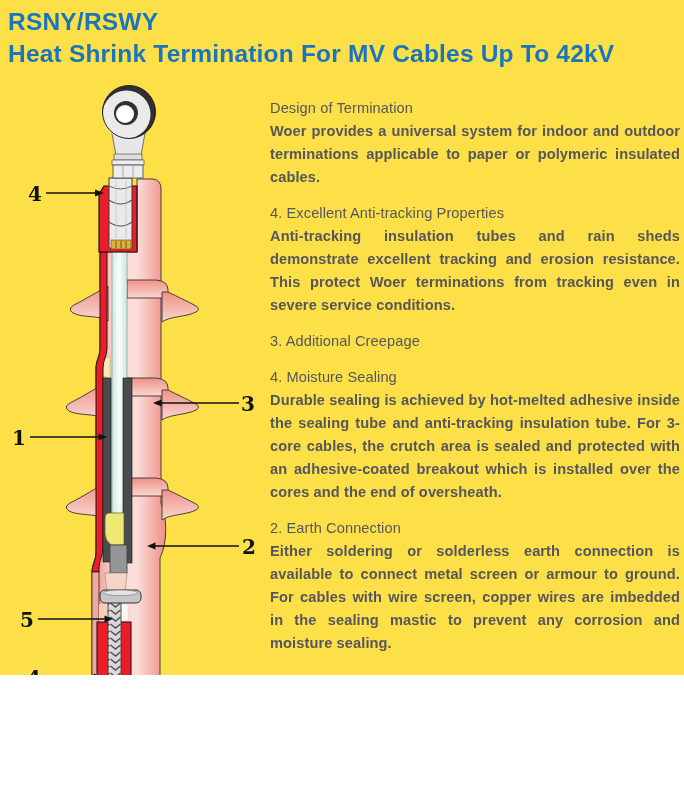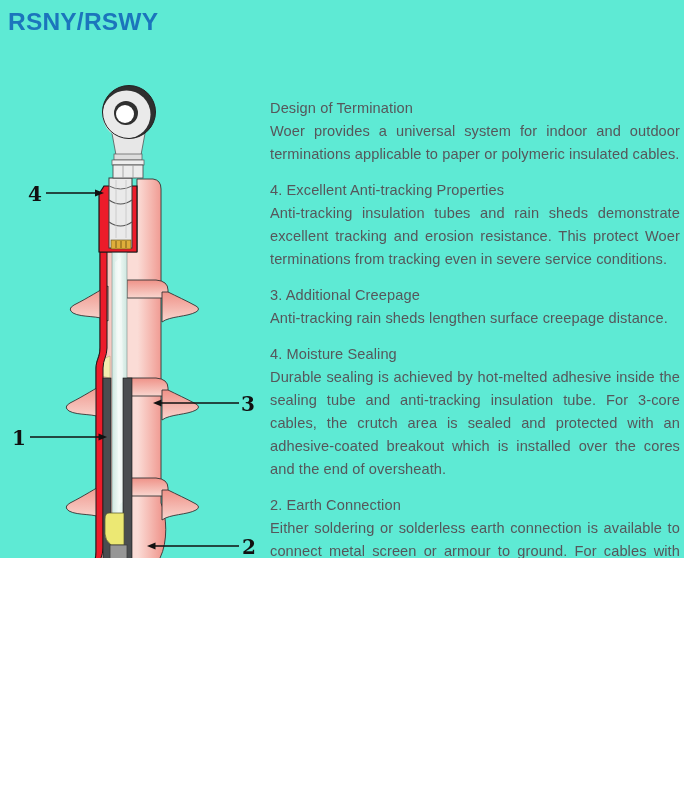--- a/index.html
+++ b/index.html
@@ -1,48 +1,48 @@
 <!DOCTYPE html>
 <html><head>
 <meta charset="utf-8">
 <style>
   html,body{margin:0;padding:0;background:#ffffff;}
-  .page{position:relative;width:684px;height:558px;background:#5eead4;overflow:hidden;
+  .page{position:relative;width:684px;height:675px;background:#fde047;overflow:hidden;
         font-family:"Liberation Sans",sans-serif;}
   .title{position:absolute;left:8px;top:6px;color:#1b75bc;font-weight:bold;
          font-size:24.5px;line-height:32px;letter-spacing:0.2px;}
   .textcol{position:absolute;left:270px;top:97px;width:410px;color:#56575b;
            font-size:14.6px;line-height:23px;text-align:justify;letter-spacing:0.1px;}
   .sec{margin:0 0 13px 0;}
   .sec-h{margin:0;}
-  .sec p{margin:0;}
+  .sec p{margin:0;font-weight:bold;}
   .diagram{position:absolute;left:0;top:85px;width:260px;height:705px;}
   svg text.callout{font-family:"DejaVu Serif",serif;font-weight:bold;font-size:20px;fill:#111;}
 </style>
 </head>
 <body>
 
 <div class="page">
 
   <div class="title">
     <div>RSNY/RSWY</div>
+    <div>Heat Shrink Termination For MV Cables Up To 42kV</div>
   </div>
 
   <div class="textcol">
     <div class="sec">
       <div class="sec-h">Design of Termination</div>
       <p>Woer provides a universal system for indoor and outdoor terminations applicable to paper or polymeric insulated cables.</p>
     </div>
     <div class="sec">
       <div class="sec-h">4. Excellent Anti-tracking Properties</div>
       <p>Anti-tracking insulation tubes and rain sheds demonstrate excellent tracking and erosion resistance.  This protect  Woer terminations from tracking even in severe service conditions.</p>
     </div>
     <div class="sec">
       <div class="sec-h">3. Additional Creepage</div>
-      <p>Anti-tracking rain sheds lengthen surface creepage distance.</p>
     </div>
     <div class="sec">
       <div class="sec-h">4. Moisture Sealing</div>
       <p>Durable sealing is achieved by hot-melted adhesive  inside the sealing tube and anti-tracking insulation tube. For 3-core cables, the crutch area is sealed and protected with an adhesive-coated breakout which is installed over the cores and the end of oversheath.</p>
     </div>
     <div class="sec">
       <div class="sec-h">2. Earth Connection</div>
       <p>Either  soldering or solderless earth connection is available to connect metal screen or armour to ground. For cables with wire screen, copper wires are imbedded in the sealing mastic to prevent any corrosion and moisture sealing.</p>
     </div>
   </div>

